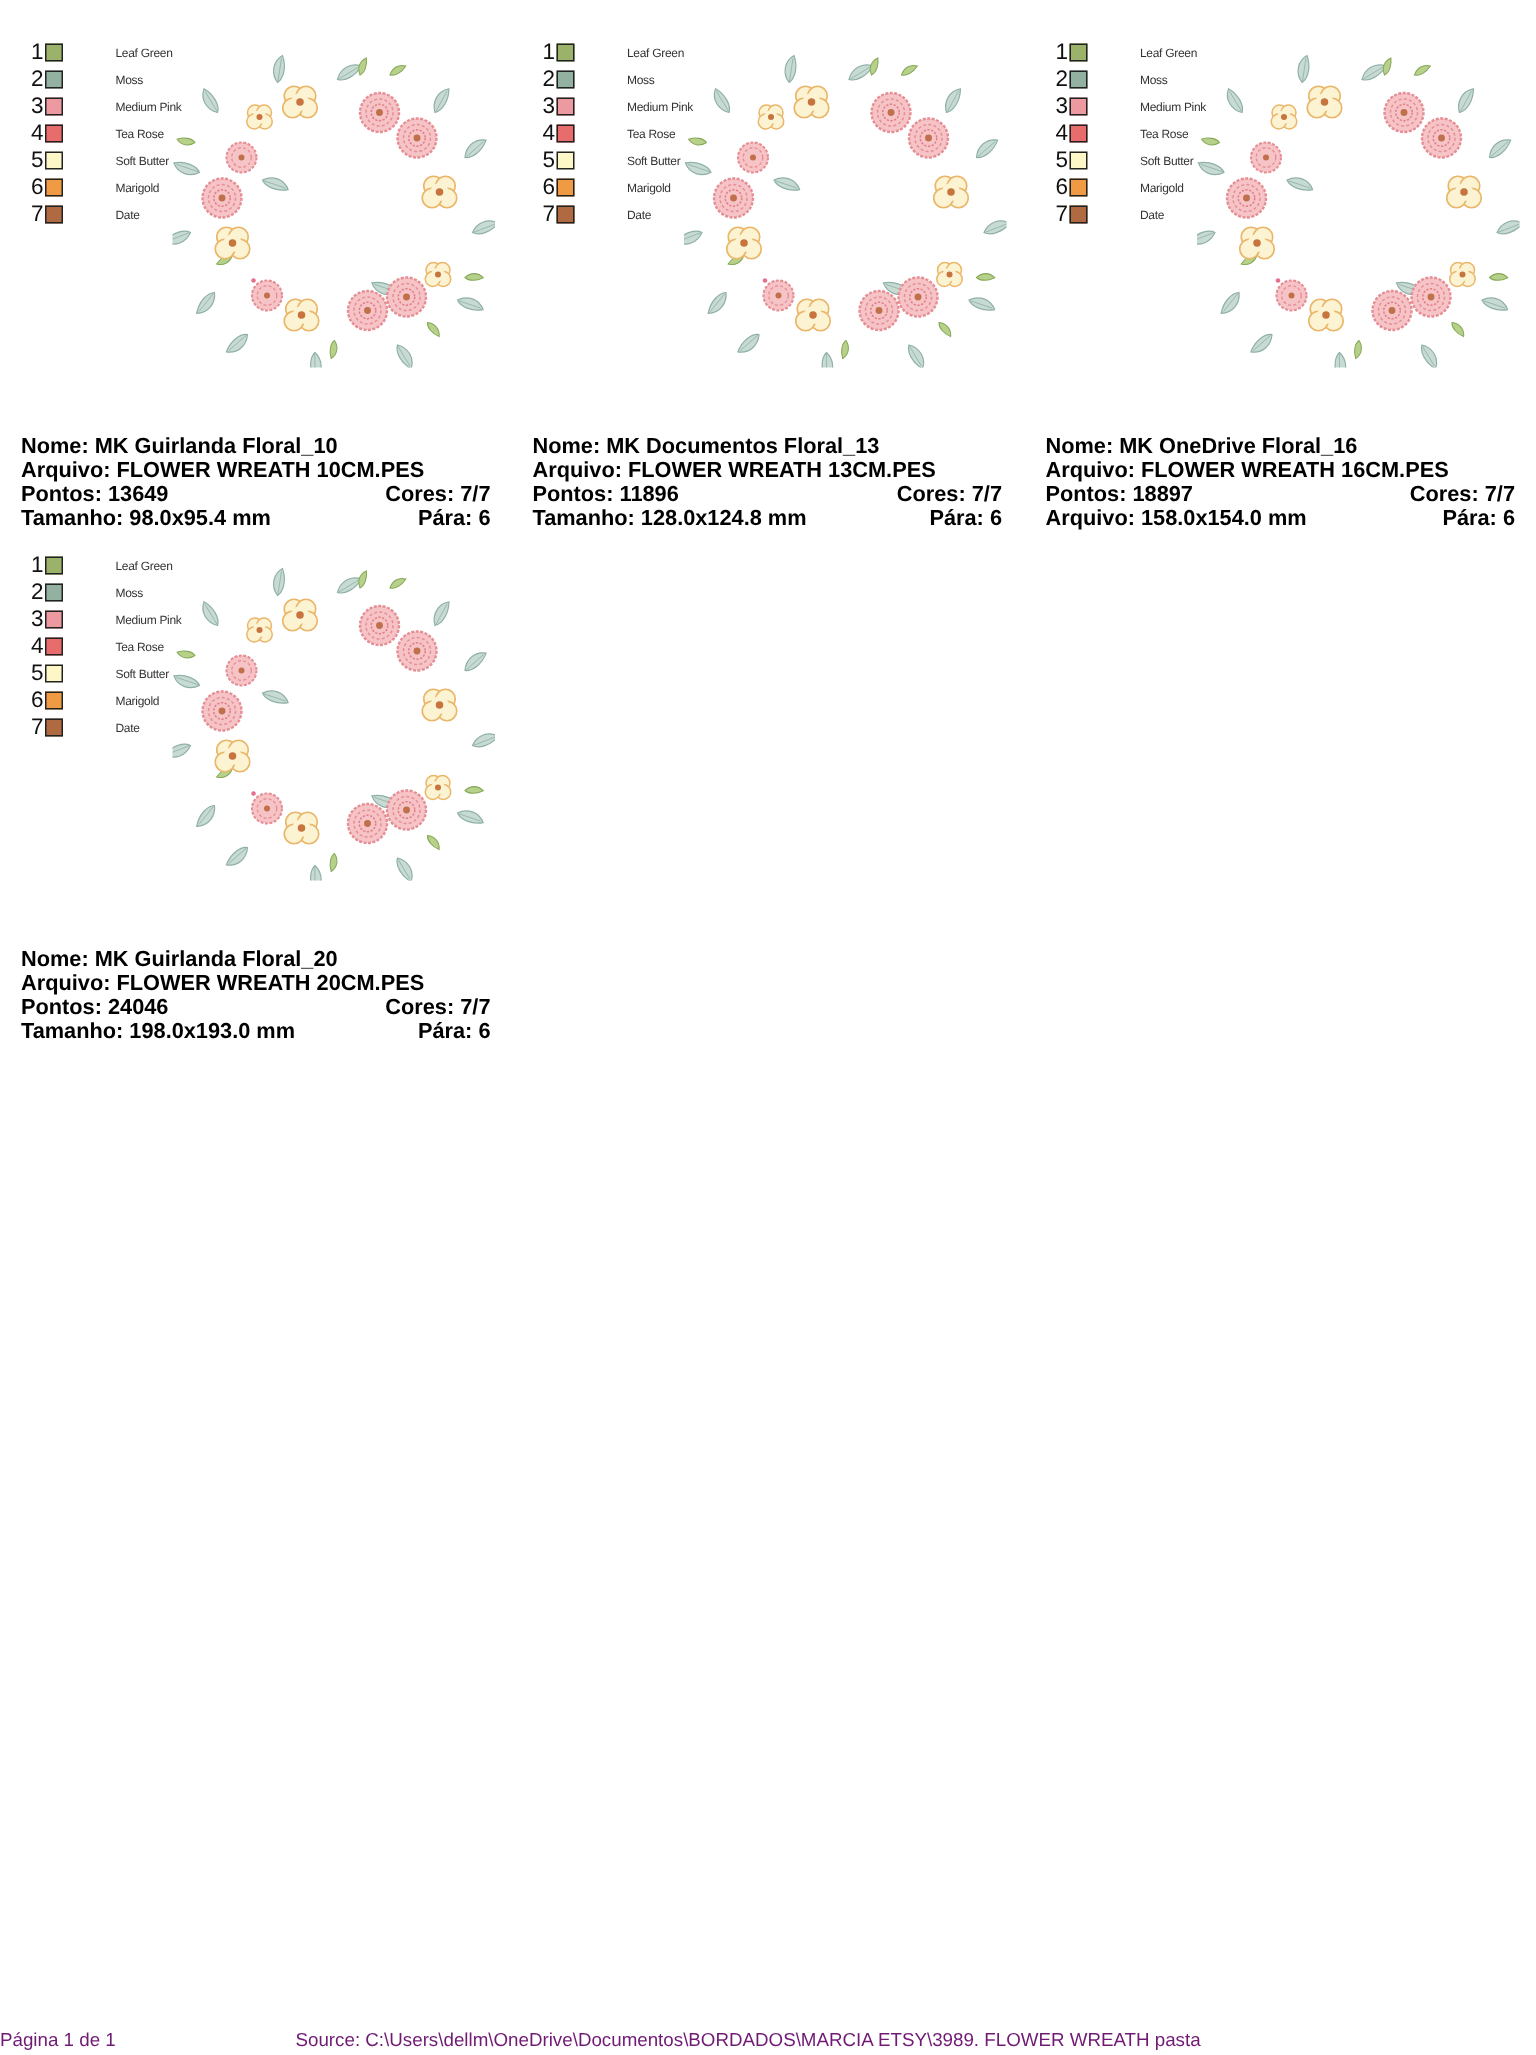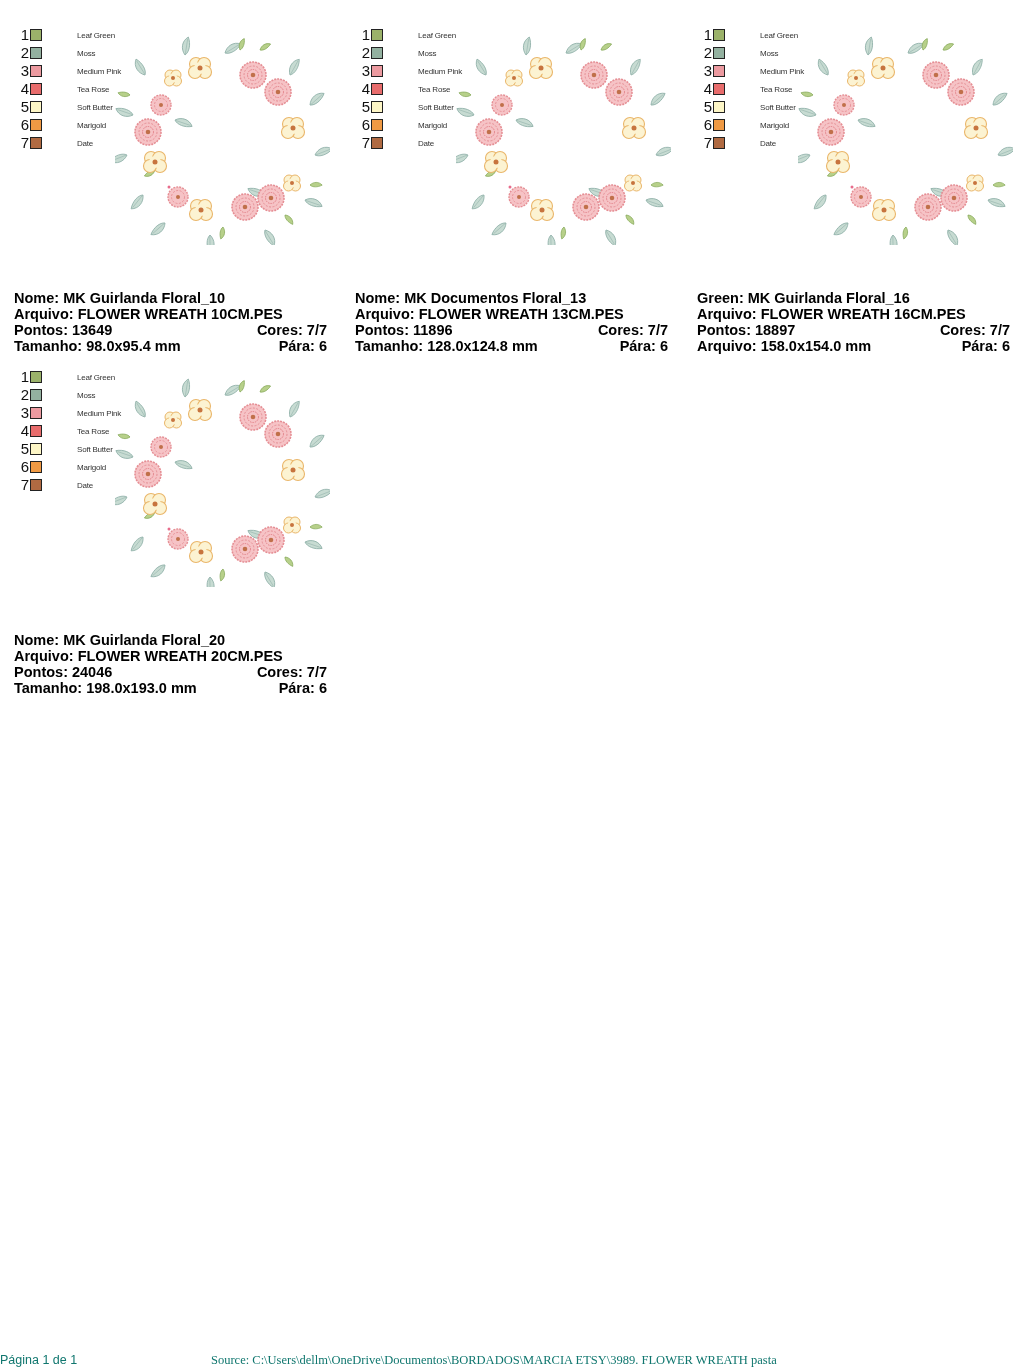--- a/index.html
+++ b/index.html
@@ -6,21 +6,21 @@
   body { width:1024px; height:1370px; position:relative; overflow:hidden; font-family:"Liberation Sans", sans-serif; color:#000; }
   .block { position:absolute; width:341px; height:342px; }
   .legend { position:absolute; left:18px; top:26px; }
   .legend-row { position:relative; height:18px; display:flex; align-items:center; }
   .legend-num { width:11px; font-size:15px; line-height:18px; text-align:right; color:#111; font-family:"Liberation Sans", sans-serif; }
   .legend-swatch { width:12px; height:12px; border:1px solid #222; margin-left:1px; box-sizing:border-box; }
   .legend-label { font-size:8px; margin-left:3px; color:#333; letter-spacing:-0.2px;padding-left:32px; }
   .wreath { position:absolute; left:115px; top:35px; width:215px; height:210px; }
   .info { position:absolute; left:14px; top:258px; width:313px; font-weight:bold; font-size:14.5px; line-height:16px;margin-top:32px; }
   .info-line { white-space:nowrap; display:flex; justify-content:space-between; }
-  .footer { position:absolute; top:1353px; font-size:12.5px; color:#0f766e; white-space:nowrap; }
+  .footer { position:absolute; top:1353px; font-size:12.5px; color:#701a75; white-space:nowrap; }
 </style>
 </head>
 <body>
 
 <svg width="0" height="0" style="position:absolute">
   <defs>
     <g id="leaf-a">
       <path d="M0,0 C4,-6 12,-8 18,-3 C12,2 4,3 0,0 Z" fill="#c7dbd2" stroke="#8fb0a8" stroke-width="0.8"></path>
       <path d="M1,0 L16,-3" stroke="#8fb0a8" stroke-width="0.5"></path>
     </g>
@@ -251,21 +251,21 @@
         <span class="legend-num">7</span>
         <span class="legend-swatch" style="background:#b06a42"></span>
         <span class="legend-label">Date</span>
       </div>
   </div>
   <svg class="wreath" viewBox="0 0 215 210">
       <use href="#wreath-art"></use>
     </svg>
   <div class="info">
     <div class="info-line">
-        <span>Green: MK Guirlanda Floral_16</span>
+        <span>Nome: MK OneDrive Floral_16</span>
       </div>
     <div class="info-line">
         <span>Arquivo: FLOWER WREATH 16CM.PES</span>
       </div>
     <div class="info-line">
         <span>Pontos: 18897</span>
         <span>Cores: 7/7</span>
       </div>
     <div class="info-line">
         <span>Arquivo: 158.0x154.0 mm</span>
@@ -327,14 +327,14 @@
         <span>Cores: 7/7</span>
       </div>
     <div class="info-line">
         <span>Tamanho: 198.0x193.0 mm</span>
         <span>Pára: 6</span>
       </div>
   </div>
 </div>
 
 <div class="footer" style="left:0;">Página 1 de 1</div>
-<div class="footer" style="left:211px;font-family:Liberation Serif, serif;">Source: C:\Users\dellm\OneDrive\Documentos\BORDADOS\MARCIA ETSY\3989. FLOWER WREATH pasta</div>
+<div class="footer" style="left:197px;">Source: C:\Users\dellm\OneDrive\Documentos\BORDADOS\MARCIA ETSY\3989. FLOWER WREATH pasta</div>
 <div class="footer" style="right:0;margin-top:32px;">08/09/2025</div>
 
 </body></html>

